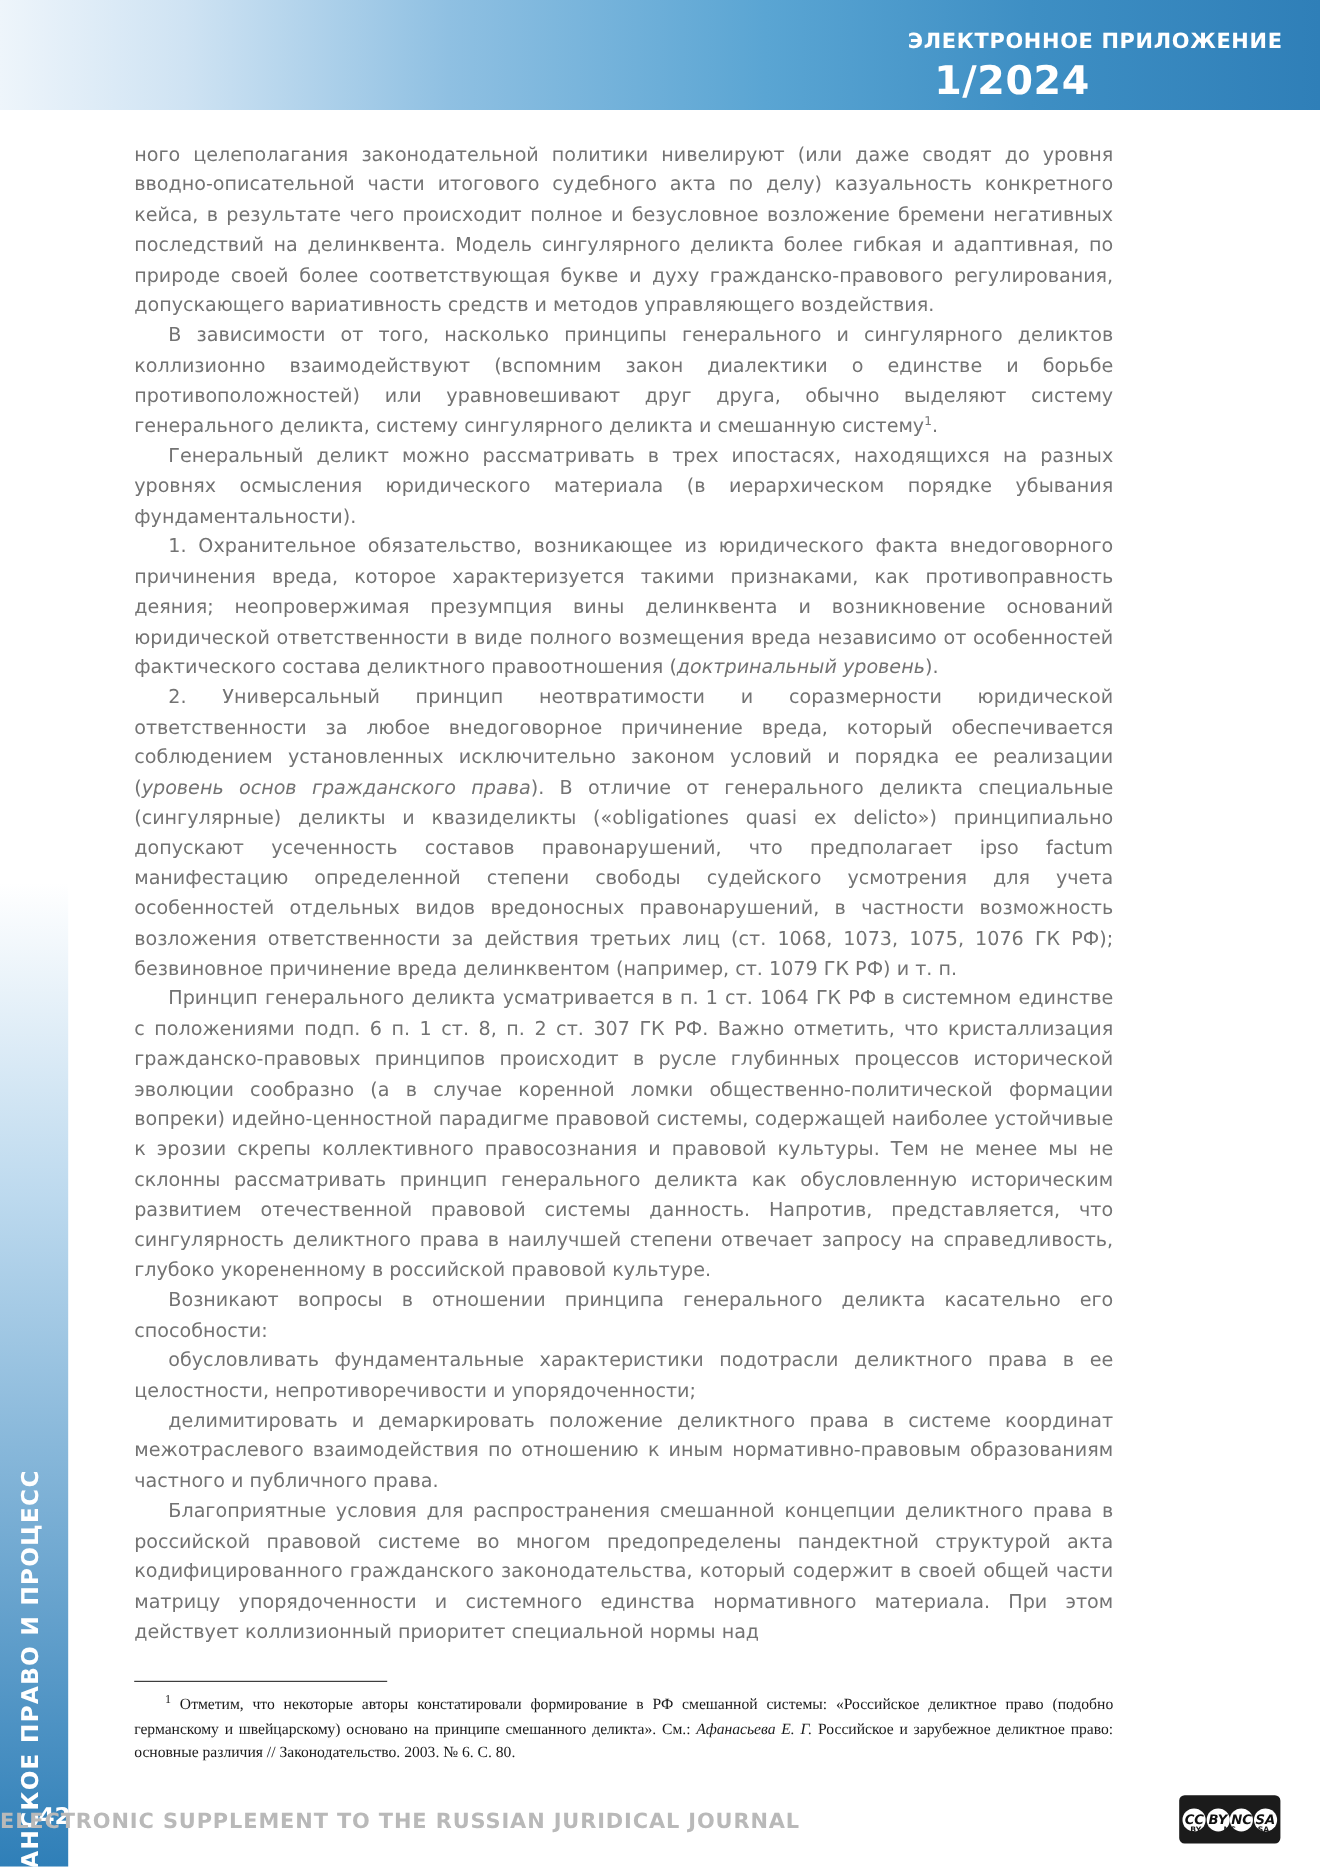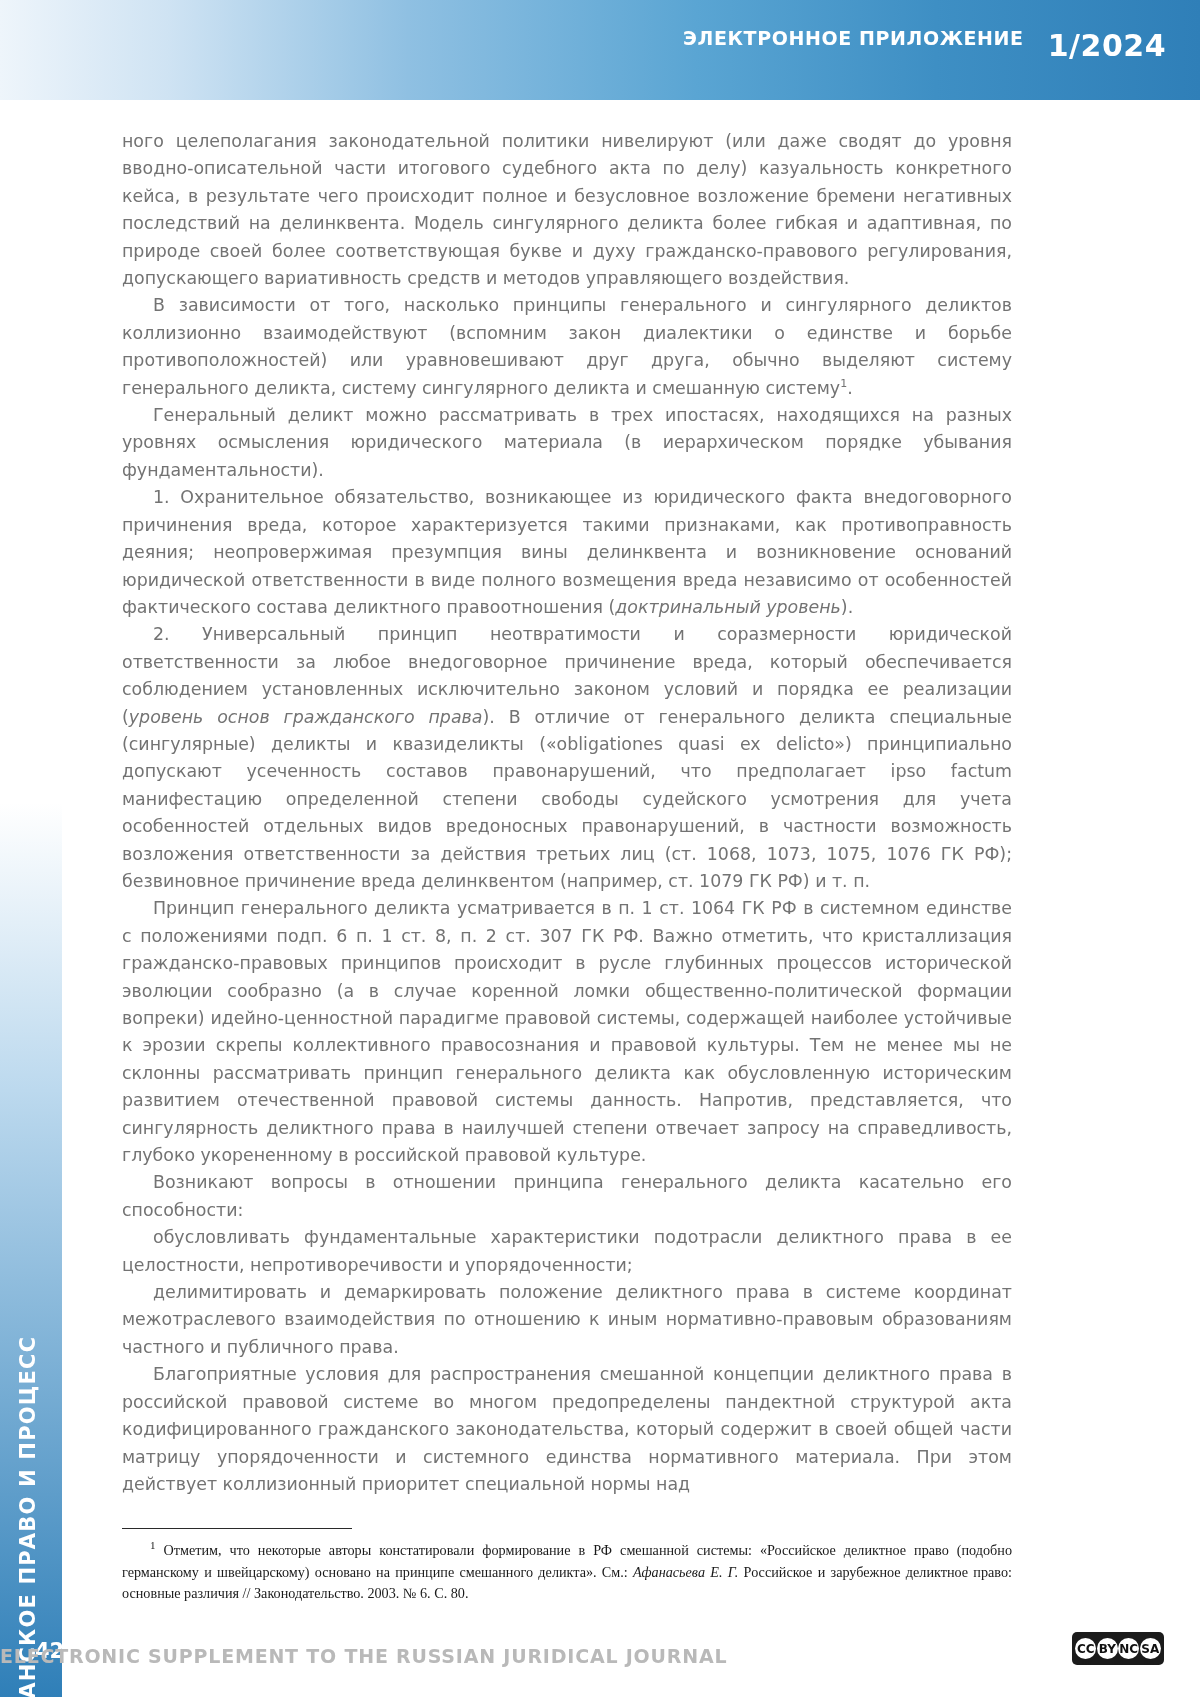--- a/index.html
+++ b/index.html
@@ -23,33 +23,34 @@
     height: 100px;
     background: linear-gradient(90deg, #eef5fb 0%, #cfe3f3 14%, #8fc0e2 34%, #5aa5d3 58%, #3e8fc4 78%, #2f7fb8 100%);
   }
   .header-inner {
     position: absolute;
     right: 34px;
     top: 26px;
     display: flex;
     align-items: flex-start;
     justify-content: flex-end;
+    flex-direction: column;
   }
   .header-titles {
     text-align: right;
     color: #ffffff;
     font-weight: bold;
     font-size: 19px;
     line-height: 25px;
     letter-spacing: 0.6px;
   }
   .header-issue {
     color: #ffffff;
     font-weight: bold;
-    font-size: 30px;
+    font-size: 36px;
     letter-spacing: 0.5px;
     margin-left: 24px;
     margin-top: 2px;
   }
 
   
   .left-band {
     position: absolute;
     left: 0;
     top: 100px;
@@ -137,28 +138,29 @@
     color: #b9b9b9;
     font-size: 19px;
     font-weight: bold;
     letter-spacing: 0.8px;
   }
   .cc-badge {
     position: absolute;
     right: 36px;
     top: 1632px;
     width: 92px;
-    height: 33px;
+    height: 44px;
     background: #1b1b1b;
     border-radius: 5px;
     display: flex;
     align-items: center;
     justify-content: space-around;
     padding: 0 3px;
     box-sizing: border-box;
+    font-style: italic;
   }
   .cc-circle {
     width: 21px;
     height: 21px;
     border-radius: 50%;
     background: #ffffff;
     color: #111;
     font-size: 12px;
     font-weight: bold;
     display: flex;

